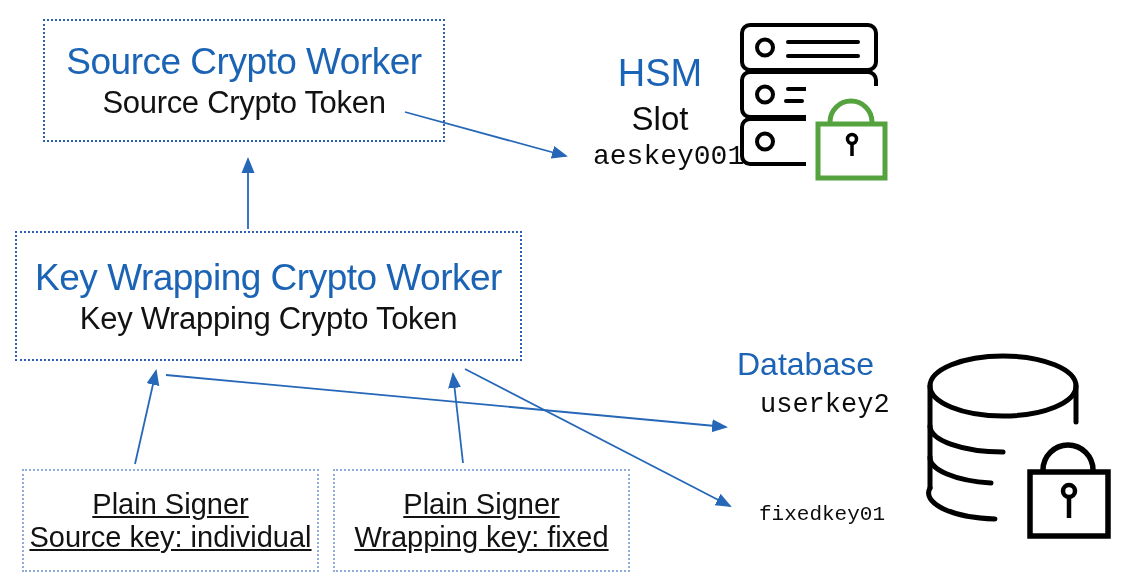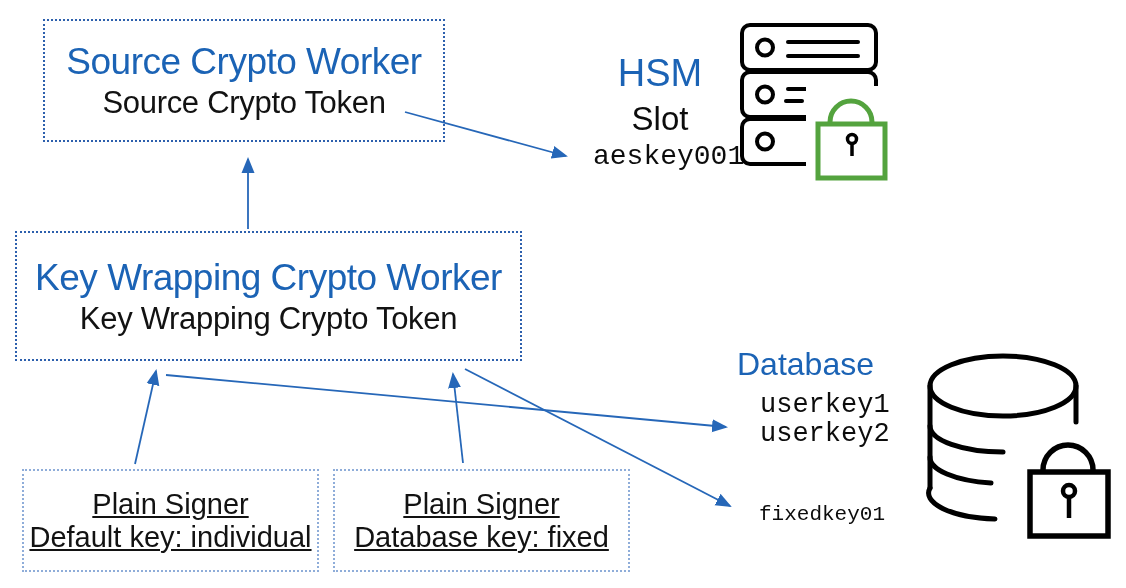--- a/index.html
+++ b/index.html
@@ -37,26 +37,26 @@
     <div class="subtitle">Key Wrapping Crypto Token</div>
   </div>
 
   <div class="box worker" style="left:43px;top:19px;width:398px;height:119px;">
     <div class="title">Source Crypto Worker</div>
     <div class="subtitle">Source Crypto Token</div>
   </div>
 
   <div class="box signer" style="left:22px;top:469px;width:293px;height:99px;">
     <div class="line">Plain Signer</div>
-    <div class="line">Default key: individual</div>
+    <div class="line">Source key: individual</div>
   </div>
 
   <div class="box signer" style="left:333px;top:469px;width:293px;height:99px;">
     <div class="line">Plain Signer</div>
-    <div class="line">Database key: fixed</div>
+    <div class="line">Wrapping key: fixed</div>
   </div>
 
   <div class="lbl black" style="left:598px;top:100px;width:124px;text-align:center;font-size:33px;">Slot</div>
   <div class="lbl blue" style="left:598px;top:52px;width:124px;text-align:center;font-size:38px;">HSM</div>
   <div class="lbl mono" style="left:577px;top:141px;font-size:28px;">aeskey001</div>
 
   <svg class="icon" style="left:740px;top:22px;" width="140" height="145" viewBox="0 0 140 145">
     <g stroke="#000" stroke-width="4" fill="none" stroke-linecap="round">
       <rect x="2" y="3" width="134" height="45" rx="8"></rect>
       <rect x="2" y="50" width="134" height="45" rx="8"></rect>
@@ -74,21 +74,20 @@
   <svg class="icon" style="left:806px;top:86px;" width="106" height="96" viewBox="0 0 106 96">
     <rect x="0" y="0" width="106" height="96" fill="#ffffff"></rect>
     <path d="M24,42 L24,36 A21,21 0 0 1 66,36 L66,42" stroke="#54a33e" stroke-width="5" fill="none"></path>
     <rect x="12" y="38" width="67" height="54" stroke="#54a33e" stroke-width="5" fill="#ffffff"></rect>
     <circle cx="46" cy="53" r="4.5" stroke="#000" stroke-width="3.5" fill="none"></circle>
     <line x1="46" y1="57.5" x2="46" y2="70" stroke="#000" stroke-width="3.5"></line>
   </svg>
 
   <div class="lbl blue" style="left:737px;top:346px;font-size:32px;">Database</div>
   <div class="lbl mono" style="left:744px;top:391px;font-size:27px;line-height:28.5px;">
-    <div>userkey1</div>
     <div>userkey2</div>
   </div>
   <div class="lbl mono" style="left:743px;top:503px;font-size:21px;">fixedkey01</div>
 
   <svg class="icon" style="left:924px;top:352px;" width="156" height="172" viewBox="0 0 156 172">
     <g stroke="#000" stroke-width="5" fill="none" stroke-linecap="round">
       <ellipse cx="79" cy="34" rx="73" ry="30"></ellipse>
       <path d="M6,34 L6,136"></path>
       <path d="M152,34 L152,70"></path>
       <path d="M6,74 A73,26 0 0 0 79,100"></path>

